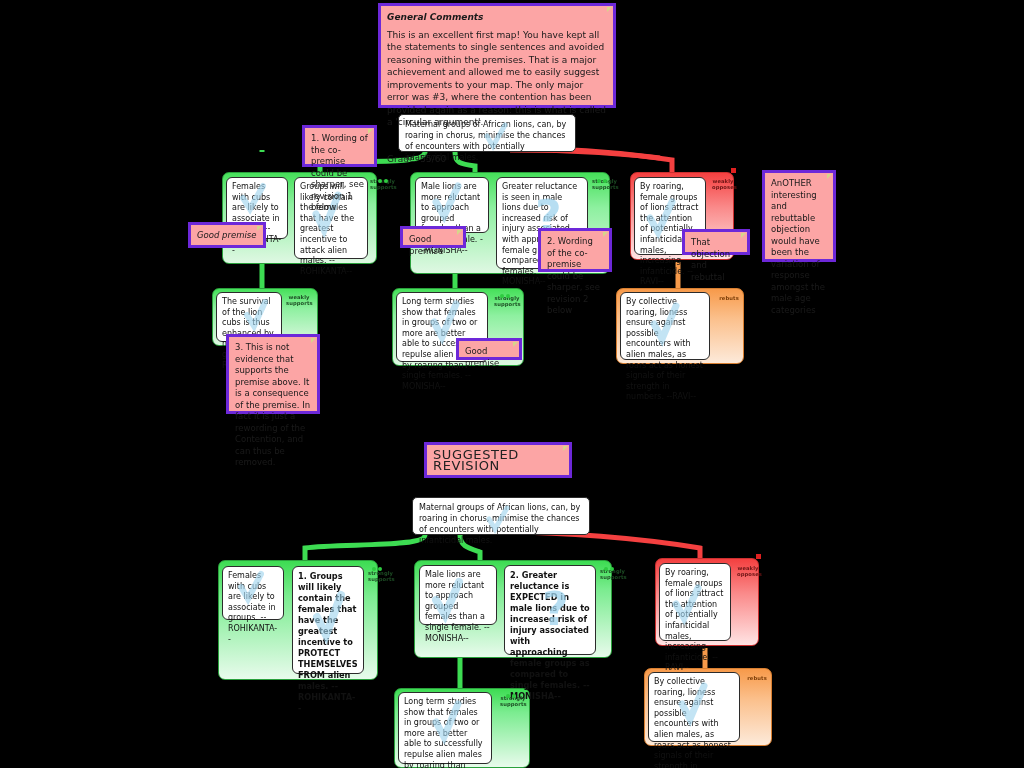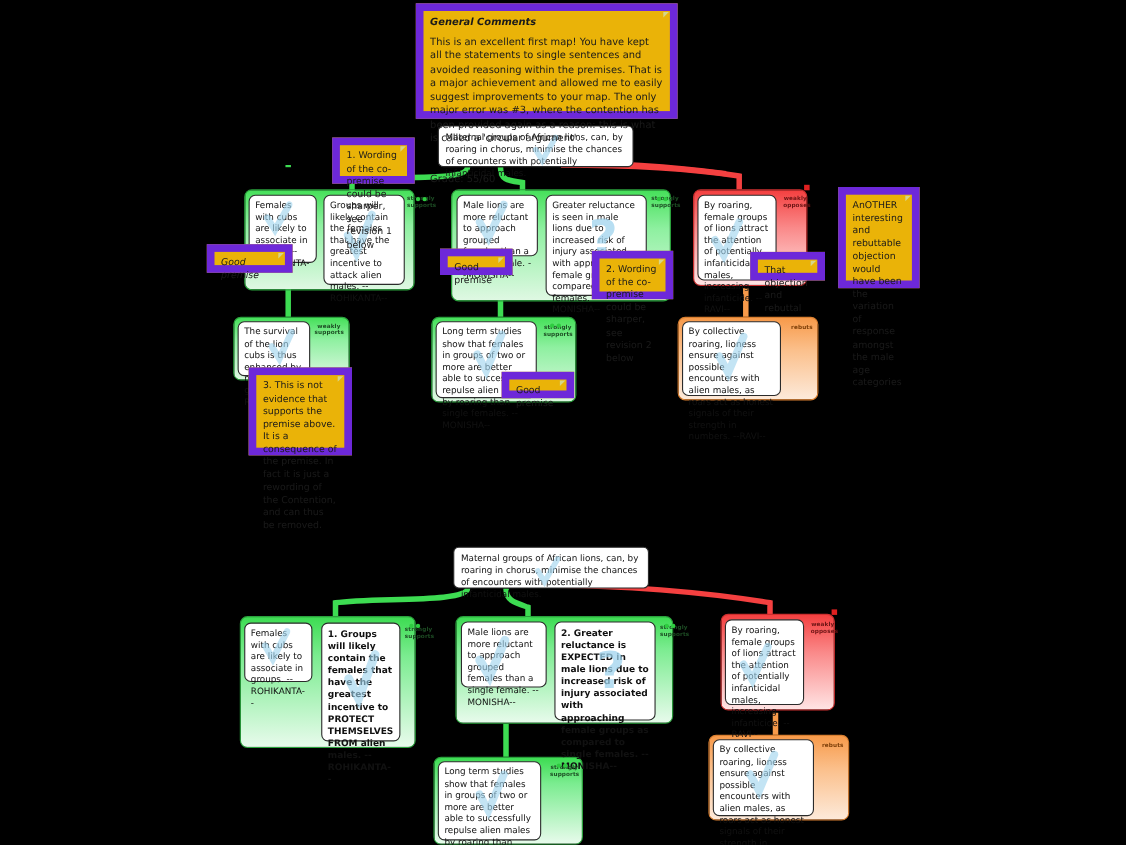--- a/index.html
+++ b/index.html
@@ -2,21 +2,21 @@
 <html><head>
 <meta charset="utf-8">
 <style>
   html,body{margin:0;padding:0;background:#000;}
   body{width:1024px;height:768px;position:relative;overflow:hidden;
        font-family:"DejaVu Sans","Liberation Sans",sans-serif;}
   #canvas{position:absolute;left:0;top:0;width:1024px;height:768px;}
   .abs{position:absolute;box-sizing:border-box;}
 
   
-  .sticky{background:#eab308;border:7px solid #6d28d9;color:#1a1a1a;
+  .sticky{background:#fca5a5;border:3px solid #6d28d9;color:#1a1a1a;
           font-size:8.5px;line-height:11.5px;padding:5px 6px;z-index:60;}
   .sticky .fold{position:absolute;right:1px;top:1px;width:0;height:0;
           border-left:5px solid #d6d68a;border-bottom:5px solid transparent;}
   .sticky.big{font-size:9px;line-height:12.5px;}
   .sticky .hd{font-style:italic;font-weight:bold;display:block;margin-bottom:5px;}
   .sticky .gd{display:block;margin-top:24px;}
 
   
   .holder{z-index:20;border-radius:7px;}
   .holder.grn{background:linear-gradient(180deg,#46e05a 0%,#8ef0a0 35%,#dff8e3 100%);
@@ -209,20 +209,24 @@
   <div class="abs claim" style="left:620px;top:292px;width:90px;height:68px;">
     <span>By collective roaring, lioness ensure against possible encounters with alien males, as roars act as honest signals of their strength in numbers. --RAVI--</span>
   </div>
   <div class="abs badge o" style="left:718px;top:295px;width:22px;">
     <span>rebuts</span>
   </div>
   <svg class="tick" style="left:650px;top:302px;" width="30" height="46" viewBox="0 0 30 46">
     <path d="M4,22 L12,37 L26,4" stroke="#9fd4ee" stroke-width="7" fill="none" stroke-linecap="round"></path>
   </svg>
 
+  <div class="abs sticky" style="left:424px;top:442px;width:148px;height:36px;display:flex;align-items:center;">
+    <span class="fold"></span>
+    <span style="font-size:13px;letter-spacing:.6px;color:#222;">SUGGESTED REVISION</span>
+  </div>
 
   <div class="abs contention" style="left:412px;top:497px;width:178px;height:38px;">
     <span>Maternal groups of African lions, can, by roaring in chorus, minimise the chances of encounters with potentially infanticidal males.</span>
   </div>
   <svg class="tick" style="left:486px;top:505px;" width="24" height="30" viewBox="0 0 24 30">
     <path d="M3,14 L9,24 L21,3" stroke="#9fd4ee" stroke-width="5" fill="none" stroke-linecap="round"></path>
   </svg>
 
   <div class="abs holder grn2" style="left:218px;top:560px;width:160px;height:120px;"></div>
   <div class="abs claim" style="left:222px;top:566px;width:62px;height:54px;">

